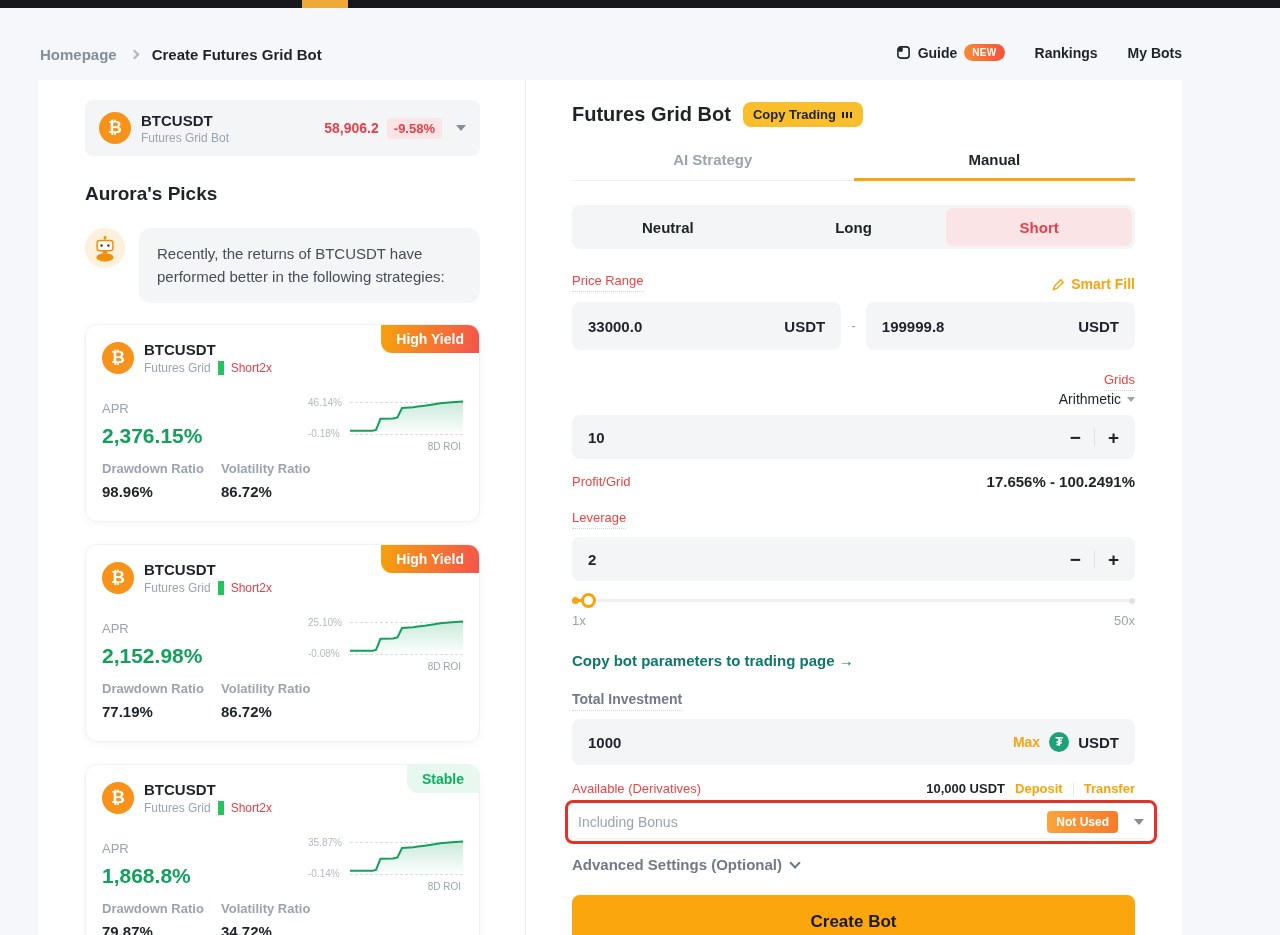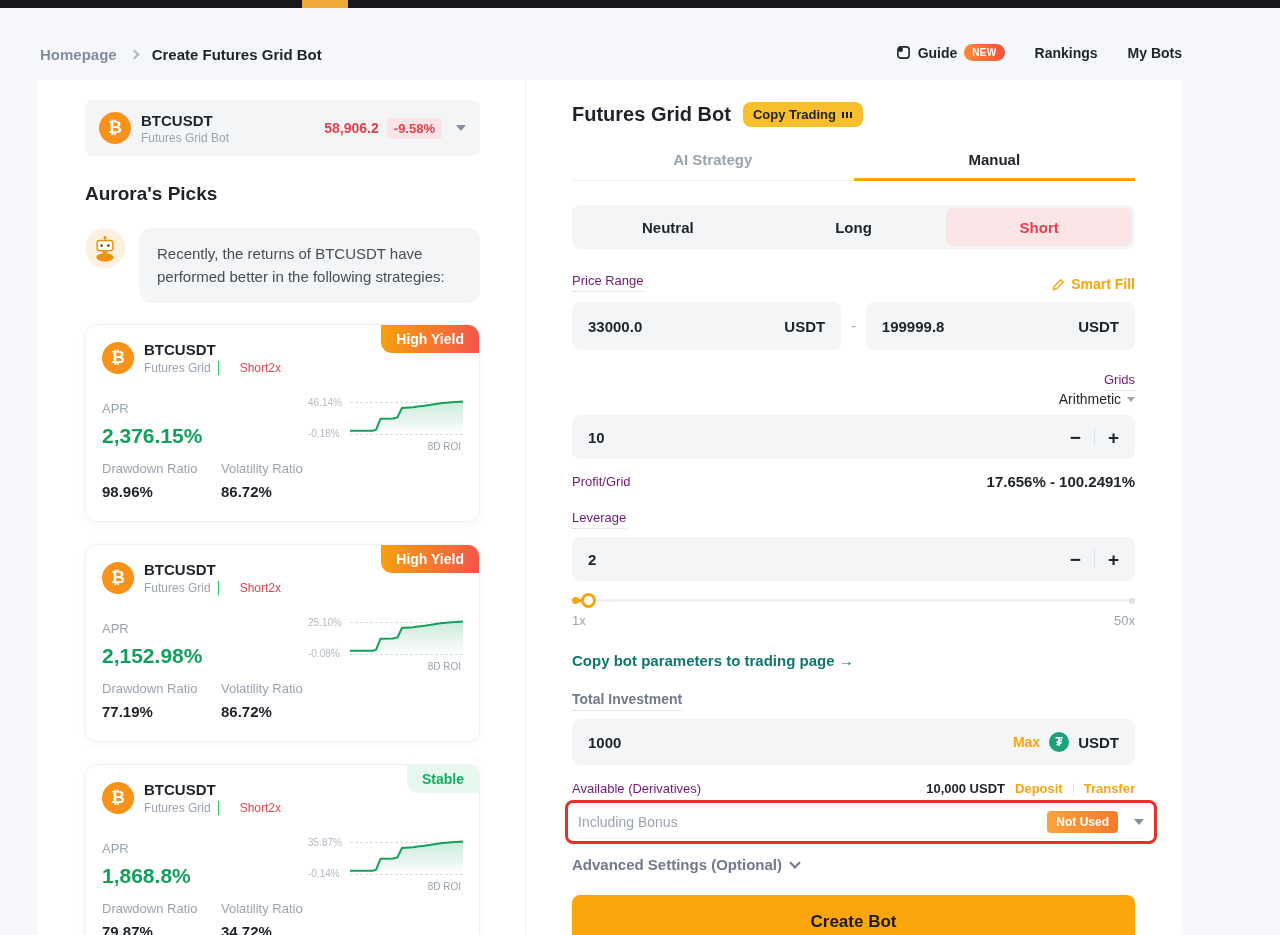--- a/index.html
+++ b/index.html
@@ -52,35 +52,35 @@
   .strategy-card { position:relative; margin-top:22px; border:1px solid #f0f1f3; border-radius:12px;
     padding:16px; height:198px; background:#fff; box-shadow:0 2px 10px rgba(30,35,41,.04); cursor:pointer; }
   .strategy-card.first { margin-top:21px; }
   .card-badge { position:absolute; top:0; right:0; font-size:14px; font-weight:bold; padding:6px 15px;
     border-top-right-radius:11px; border-bottom-left-radius:11px; }
   .card-badge.high-yield { background:linear-gradient(100deg,#f6a20d,#f4544b); color:#fff;text-align:right; }
   .card-badge.stable { background:#e7f8ee; color:#0faf5f; }
   .card-head { display:flex; align-items:center; }
   .card-names { margin-left:10px; }
   .card-sub { font-size:12px; margin-top:3px; color:#9aa4af; display:flex; align-items:center; }
-  .card-direction { color:#e5404b; border-left:1px solid #22c55e; margin-left:7px; padding-left:21px; }
+  .card-direction { color:#e5404b; border-left:6px solid #22c55e; margin-left:7px; padding-left:7px; }
   .card-body { display:flex; margin-top:26px; }
   .apr-label { font-size:13px; color:#9aa4af; }
   .apr-value { margin-top:8px; font-size:21px; font-weight:bold; color:#12a05c; }
   .mini-chart { position:relative; width:155px; height:52px; margin-left:auto; margin-top:-4px; }
   .chart-high, .chart-low { position:absolute; left:0; font-size:10px; color:#b3bac3; }
   .chart-high { top:0; }
   .chart-low { bottom:10px; }
   .dash { position:absolute; left:42px; right:0; border-top:1px dashed #d9dde2; }
   .dash.top { top:5px; }
   .dash.bottom { bottom:14px; }
   .spark { position:absolute; left:42px; top:2px; width:113px; height:36px; }
   .chart-caption { position:absolute; right:2px; bottom:-3px; font-size:10px; color:#9aa4af; }
   .card-metrics { margin-top:12px; display:grid; grid-template-columns:119px auto; }
-  .metric-label { font-size:13px; color:#9aa4af; }
+  .metric-label { font-size:13px; color:#9aa4af;font-weight:bold; }
   .metric-value { font-size:15px; font-weight:bold; margin-top:7px; }
 
   
   .right-col { position:absolute; left:534px; top:0; width:563px; }
 
   .panel-title-row { margin-top:22px; display:flex; align-items:center; gap:12px; }
   .panel-title { font-size:20px; font-weight:bold; }
   .badge-copy-trading { background:#f9be2c; border-radius:8px; padding:5px 10px; font-size:13px;
     font-weight:bold; display:flex; align-items:center; gap:6px; cursor:pointer; }
 
@@ -88,21 +88,21 @@
   .tab { flex:1; text-align:center; font-size:15px; font-weight:bold; color:#9aa4af; cursor:pointer; padding-top:8px; }
   .tab.active { color:#1e2329; }
   .tab-underline { position:absolute; left:50%; right:0; bottom:-1px; height:3px; background:#f8a40e; }
 
   .segmented { margin-top:24px; height:44px; background:#f4f5f7; border-radius:8px; display:flex; padding:3px; }
   .seg { flex:1; display:flex; align-items:center; justify-content:center; font-size:15px; font-weight:bold;
     color:#1e2329; border-radius:7px; cursor:pointer; }
   .seg.active-short { background:#fbe4e6; color:#e5404b; }
 
   .field-row { display:flex; justify-content:space-between; align-items:flex-end; }
-  .field-label { font-size:13px; color:#701a75; }
+  .field-label { font-size:13px; color:#ef4444; }
   .dotted { border-bottom:1px dotted #cfd4da; padding-bottom:3px; display:inline-block; }
   .smart-fill { color:#f8a40e; font-size:14px; font-weight:bold; display:flex; align-items:center; gap:6px; cursor:pointer; }
   .mt24 { margin-top:24px; } .mt22 { margin-top:22px;flex-direction:column; } .mt18 { margin-top:18px; }
 
   .inputs-row { margin-top:10px; display:flex; align-items:center; gap:10px; }
   .input-box { flex:1; height:48px; background:#f4f5f7; border-radius:8px; display:flex; align-items:center;
     justify-content:space-between; padding:0 16px; font-size:15px; font-weight:bold; cursor:text; }
   .range-sep { color:#9aa4af; font-size:14px; }
 
   .mode-select { display:flex; align-items:center; gap:6px; font-size:14px; color:#1e2329; cursor:pointer; }

